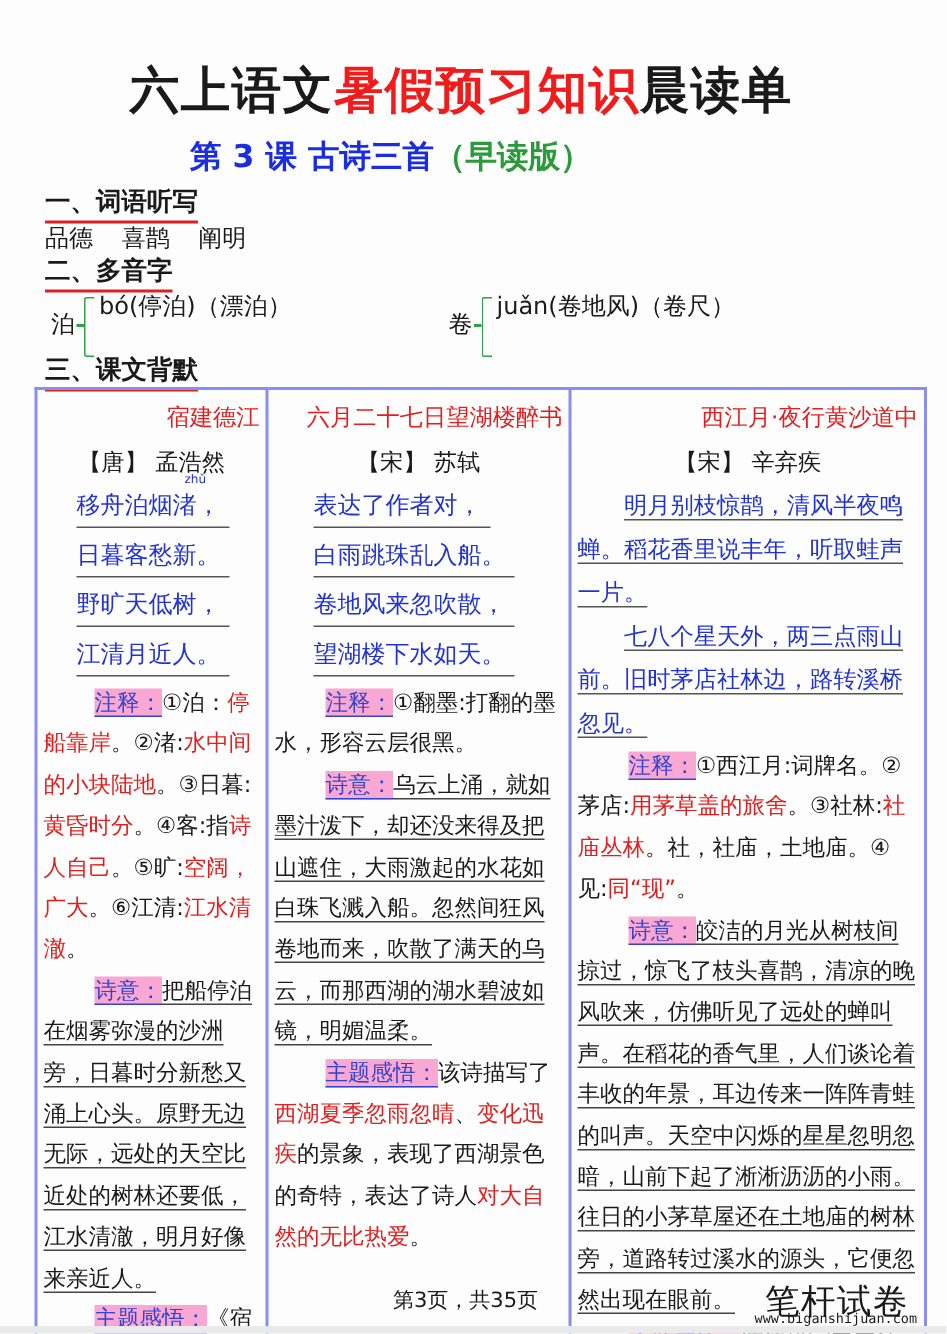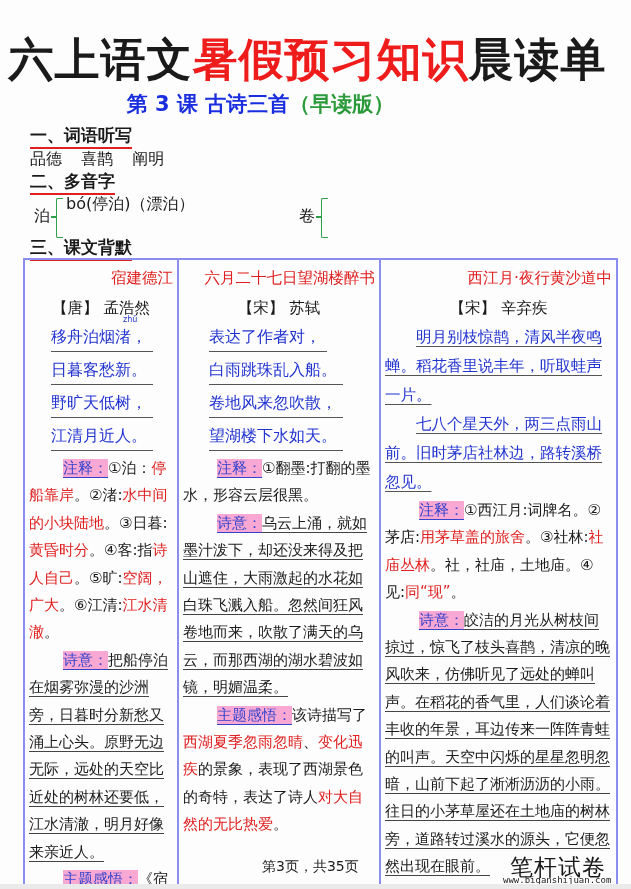--- a/index.html
+++ b/index.html
@@ -1,17 +1,17 @@
 <!DOCTYPE html>
 <html><head>
 <meta charset="utf-8">
 <style>
   html,body{margin:0;padding:0;}
   body{width:631px;height:889px;background:#fdfdfd;position:relative;overflow:hidden;font-family:"DejaVu Sans","Liberation Sans",sans-serif;color:#1a1a1a;}
-  .title{position:absolute;top:34px;left:0;width:615px;text-align:center;font-size:45px;font-weight:bold;letter-spacing:1px;line-height:52px;}
+  .title{position:absolute;top:34px;left:0;width:615px;text-align:center;font-size:33px;font-weight:bold;letter-spacing:1px;line-height:52px;}
   .title .red{color:#ef1c1c;}
   .subtitle{position:absolute;top:90px;left:0;width:521px;text-align:center;font-size:21px;font-weight:bold;line-height:28px;}
   .subtitle .blue{color:#1a2ee0;}
   .subtitle .green{color:#2b9a3a;}
   .sec{position:absolute;left:30px;font-size:17px;font-weight:bold;line-height:22px;}
   .sec::after{content:"";position:absolute;left:0;right:0;bottom:-3px;height:2px;background:#e02020;}
   .words{position:absolute;left:30px;top:149px;font-size:16px;line-height:20px;word-spacing:0;}
   .words span{margin-right:14px;}
   .poly{position:absolute;font-size:16px;line-height:21px;}
   .poly .ch{position:absolute;left:0;top:12px;}
@@ -50,20 +50,21 @@
 
 <div class="sec" style="top:170px;">二、多音字</div>
 <div class="poly" style="left:34px;top:193px;width:220px;height:48px;">
   <span class="ch">泊</span>
   <span class="br"></span>
   <span class="ln" style="top:0;">bó(停泊)（漂泊）</span>
 </div>
 <div class="poly" style="left:299px;top:193px;width:200px;height:48px;">
   <span class="ch">卷</span>
   <span class="br"></span>
+  <span class="ln" style="top:0;">juǎn(卷地风)（卷尺）</span>
 </div>
 
 <div class="sec" style="top:236px;">三、课文背默</div>
 
 <table class="poems">
   <colgroup>
       <col style="width:154px">
       <col style="width:202px">
       <col style="width:237px">
     </colgroup>

